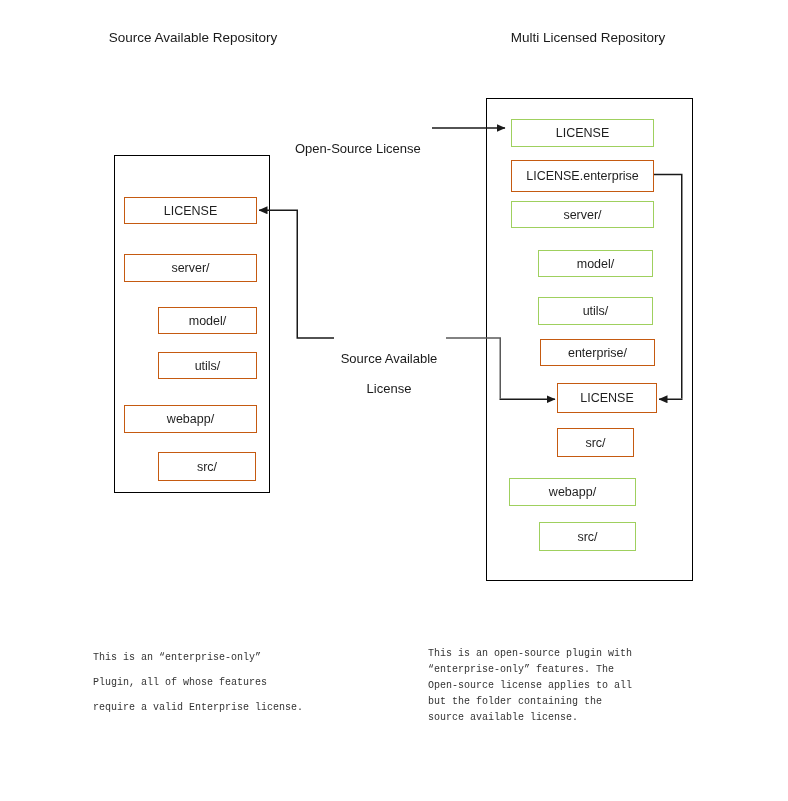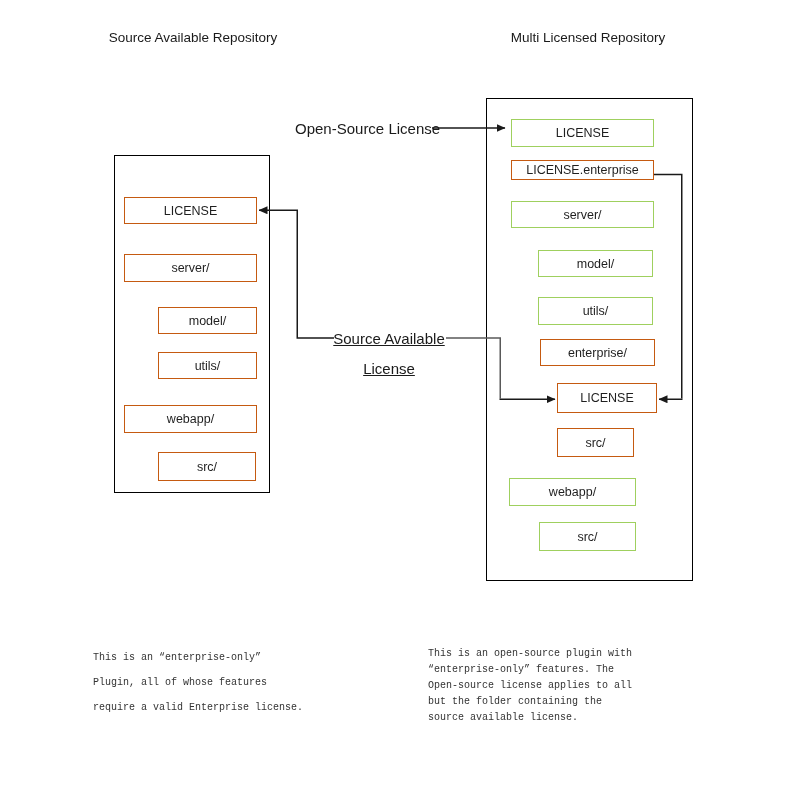--- a/index.html
+++ b/index.html
@@ -34,27 +34,28 @@
     align-items:center;
     justify-content:center;
     font-size:12.5px;
     color:#1f1f1f;
     white-space:nowrap;
   }
   .node.green{border-color:var(--green,#9FD05E);}
   .node.orange{border-color:var(--orange,#C55A11);}
   .conn-label{
     position:absolute;
-    font-size:15px;
+    font-size:13px;
     line-height:15px;
     color:#1a1a1a;
     white-space:nowrap;
+    margin-top:20px;
   }
   .conn-label.two-line{text-align:center;}
-  .conn-label.two-line span{display:block;text-decoration:underline;}
+  .conn-label.two-line span{display:block;}
   .conn-label.two-line span + span{margin-top:15px;}
   .note{
     position:absolute;
     font-family:"Liberation Mono", monospace;
     font-size:10px;
     color:var(--note-text,#333);
     white-space:pre-line;
   }
   .note.left{line-height:25px;}
   .note.right{line-height:16px;}
@@ -92,21 +93,21 @@
   </div>
 
   <div class="node orange" style="left:124px;top:197px;width:133px;height:27px;">LICENSE</div>
   <div class="node orange" style="left:124px;top:254px;width:133px;height:28px;">server/</div>
   <div class="node orange" style="left:158px;top:307px;width:99px;height:27px;">model/</div>
   <div class="node orange" style="left:158px;top:352px;width:99px;height:27px;">utils/</div>
   <div class="node orange" style="left:124px;top:405px;width:133px;height:28px;">webapp/</div>
   <div class="node orange" style="left:158px;top:452px;width:98px;height:29px;">src/</div>
 
   <div class="node green" style="left:511px;top:119px;width:143px;height:28px;">LICENSE</div>
-  <div class="node orange" style="left:511px;top:160px;width:143px;height:20px;">LICENSE.enterprise</div>
+  <div class="node orange" style="left:511px;top:160px;width:143px;height:32px;">LICENSE.enterprise</div>
   <div class="node green" style="left:511px;top:201px;width:143px;height:27px;">server/</div>
   <div class="node green" style="left:538px;top:250px;width:115px;height:27px;">model/</div>
   <div class="node green" style="left:538px;top:297px;width:115px;height:28px;">utils/</div>
   <div class="node orange" style="left:540px;top:339px;width:115px;height:27px;">enterprise/</div>
   <div class="node orange" style="left:557px;top:383px;width:100px;height:30px;">LICENSE</div>
   <div class="node orange" style="left:557px;top:428px;width:77px;height:29px;">src/</div>
   <div class="node green" style="left:509px;top:478px;width:127px;height:28px;">webapp/</div>
   <div class="node green" style="left:539px;top:522px;width:97px;height:29px;">src/</div>
 
   <div class="note left" style="left:93px;top:645px;width:300px;">This is an “enterprise-only”

